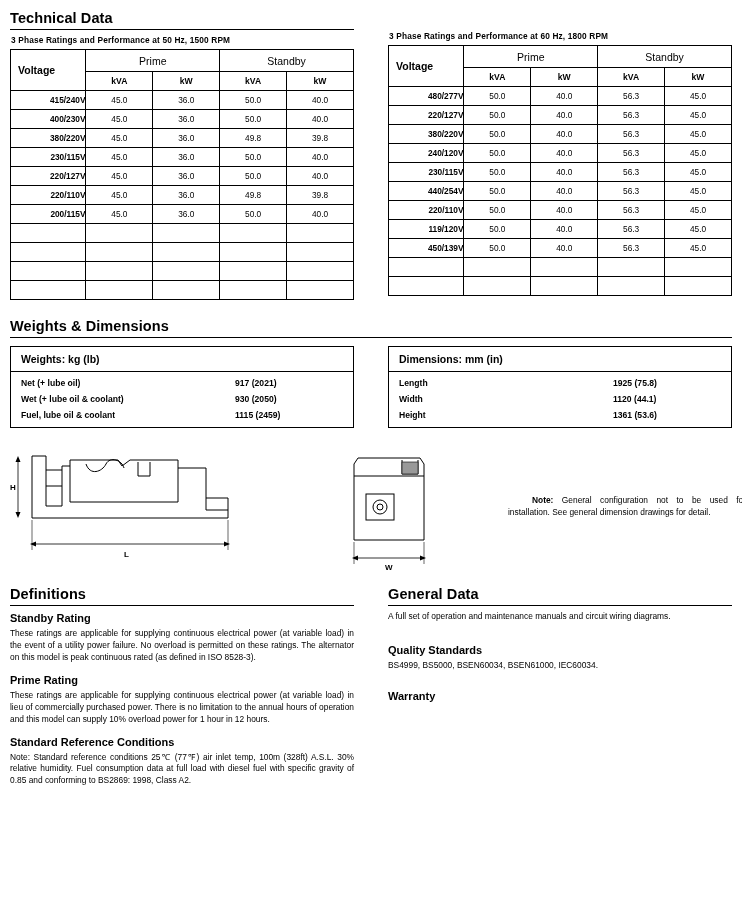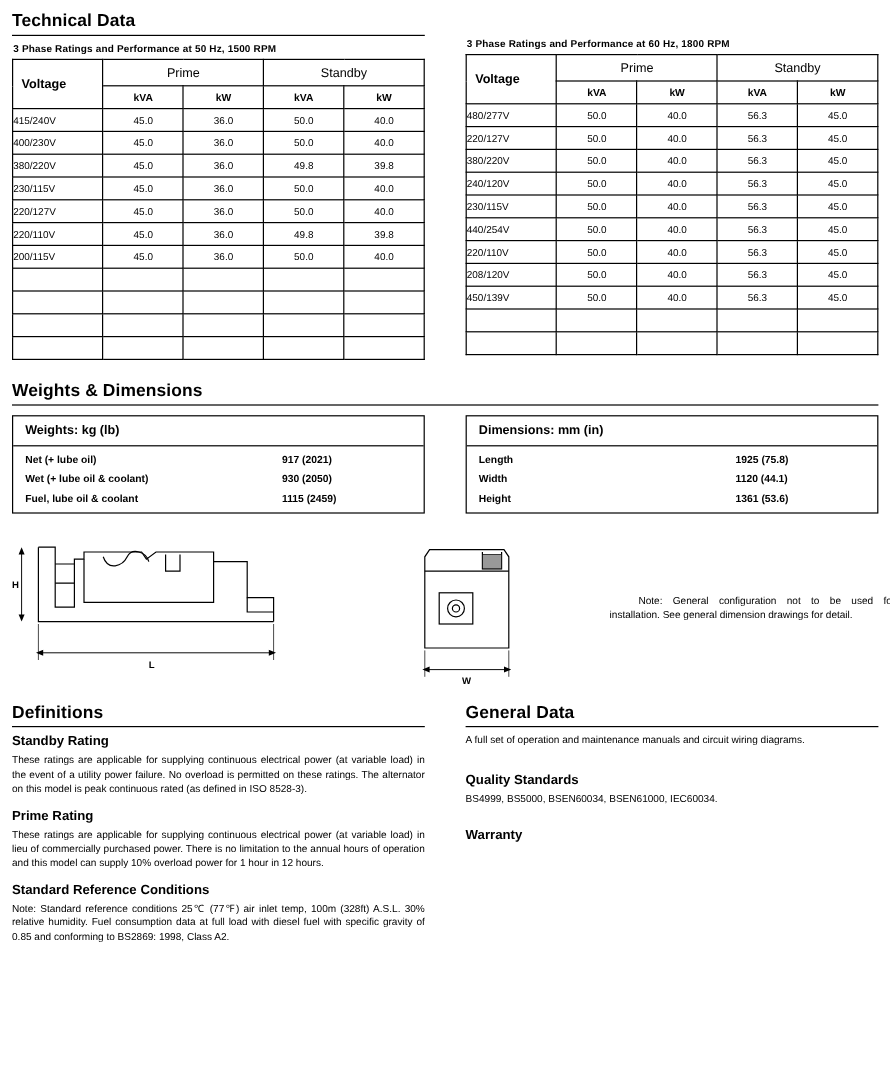--- a/index.html
+++ b/index.html
@@ -64,22 +64,22 @@
     font-size: 10.5px;
     font-weight: normal;
     height: 22px;
   }
   table.tbl th.sub {
     font-size: 8.6px;
     font-weight: bold;
     height: 19px;
   }
   table.tbl td.volt {
-    text-align: left;
-    font-weight: normal;
+    text-align: right;
+    font-weight: bold;
     font-size: 8.3px;
     margin-left: 24px;
   }
   table.tbl td.val {
     font-weight: normal;
     font-size: 8.3px;
   }
   table.tbl td.empty { height: 19px; }
 
   
@@ -111,21 +111,21 @@
   }
   .note {
     position: absolute;
     left: 498px;
     top: 48px;
     width: 238px;
     font-size: 8.4px;
     line-height: 1.45;
     text-align: justify;
   }
-  .note b { font-weight: normal; padding-left: 24px; }
+  .note b { font-weight: bold; padding-left: 24px; }
 
   .defs-cols {
     display: flex;
     gap: 34px;
     margin-top: 10px;
   }
   h3.sub {
     font-size: 11px;
     font-weight: bold;
     margin: 10px 0 4px 0;
@@ -332,21 +332,21 @@
               <td class="val">45.0</td>
             </tr>
             <tr>
               <td class="volt">220/110V</td>
               <td class="val">50.0</td>
               <td class="val">40.0</td>
               <td class="val">56.3</td>
               <td class="val">45.0</td>
             </tr>
             <tr>
-              <td class="volt">208/120V</td>
+              <td class="volt">119/120V</td>
               <td class="val">50.0</td>
               <td class="val">40.0</td>
               <td class="val">56.3</td>
               <td class="val">45.0</td>
             </tr>
             <tr>
               <td class="volt">450/139V</td>
               <td class="val">50.0</td>
               <td class="val">40.0</td>
               <td class="val">56.3</td>

